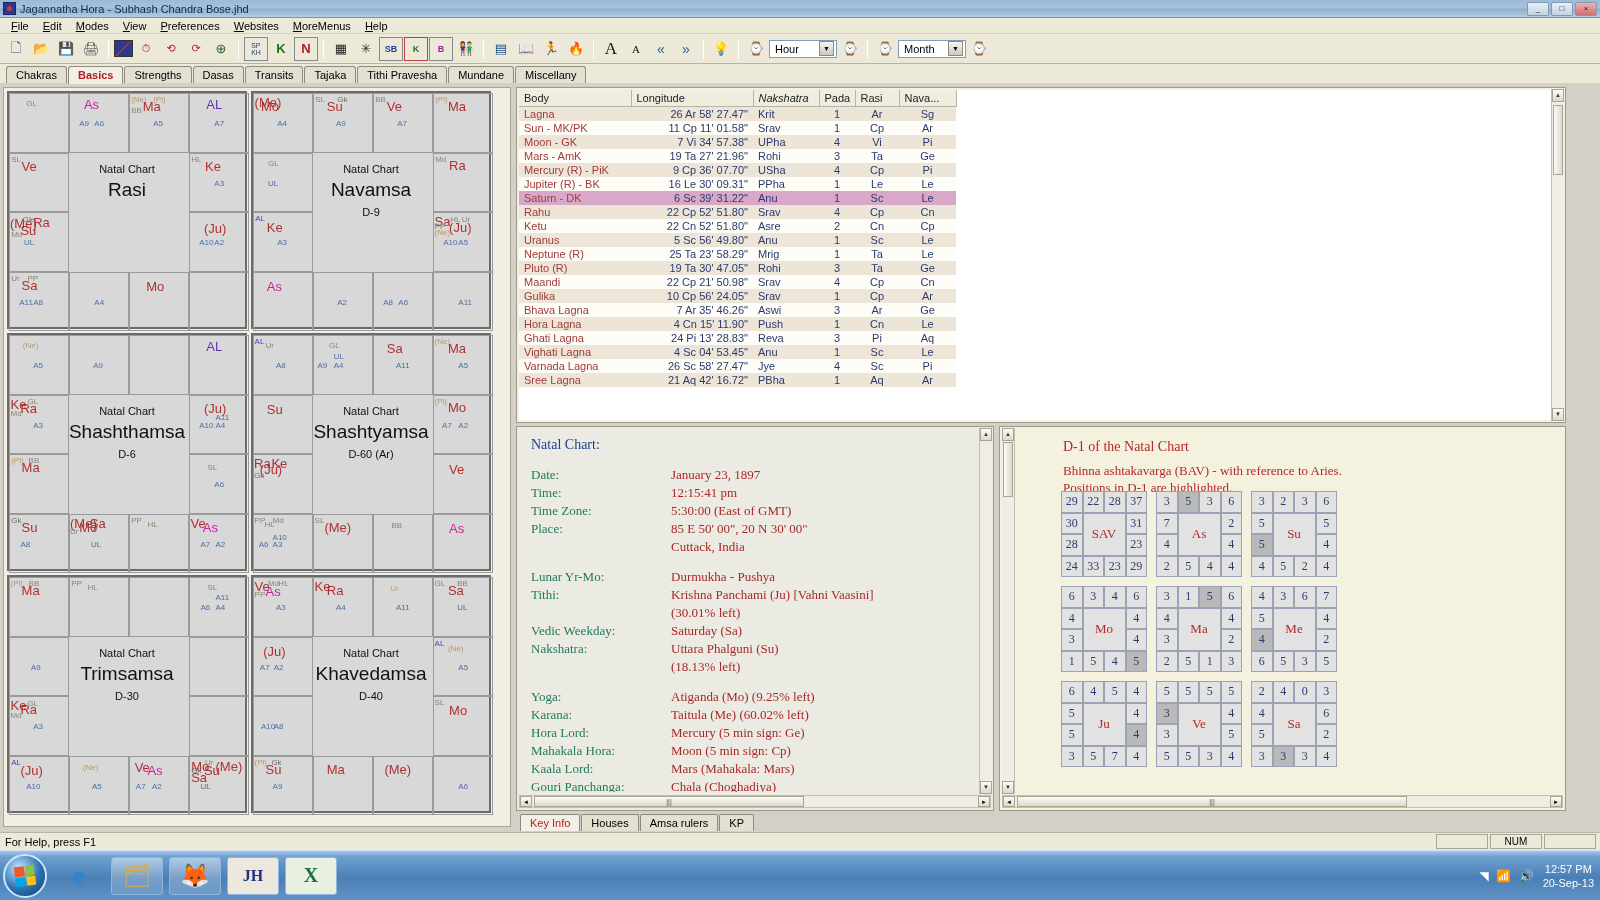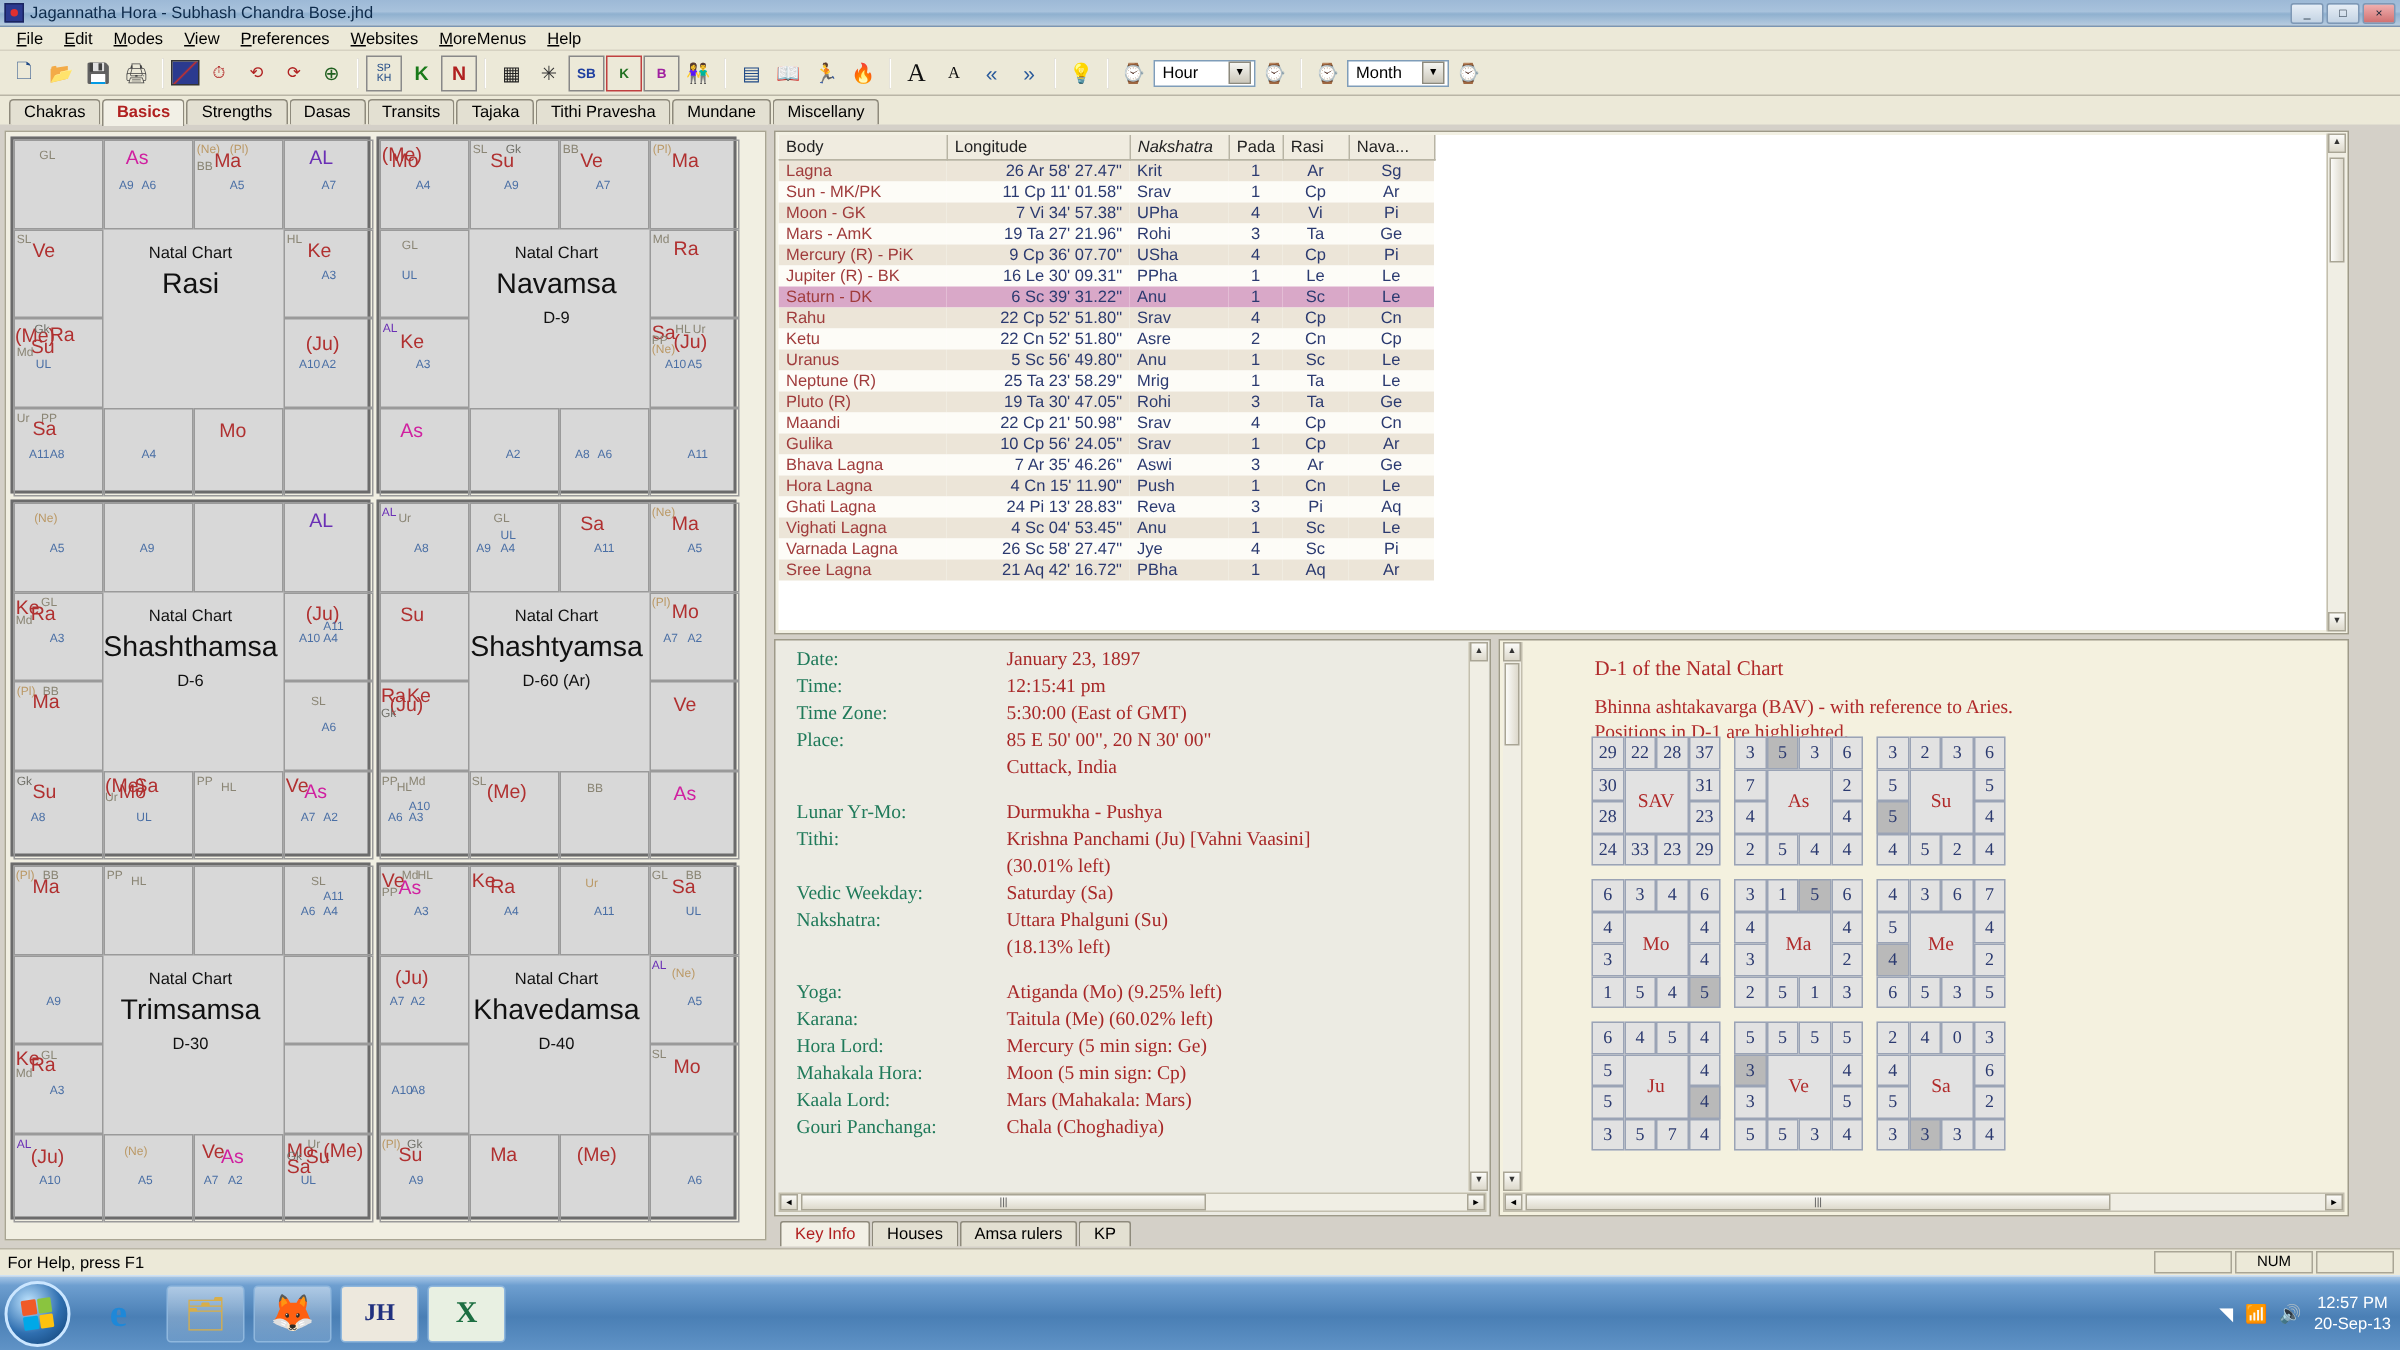--- a/index.html
+++ b/index.html
@@ -800,20 +800,21 @@
       </div>
       <div class="vscroll">
         <div class="sbtn" style="top:0">▲</div>
         <div class="thumb"></div>
         <div class="sbtn" style="bottom:0">▼</div>
       </div>
     </div>
 
     <div class="info-panel">
       <div class="info-inner">
+        <div class="info-h">Natal Chart:</div>
         <div id="natal-rows">
             <div class="info-row">
               <div class="k">Date:</div>
               <div class="v">January 23, 1897</div>
             </div>
             <div class="info-row">
               <div class="k">Time:</div>
               <div class="v">12:15:41 pm</div>
             </div>
             <div class="info-row">

